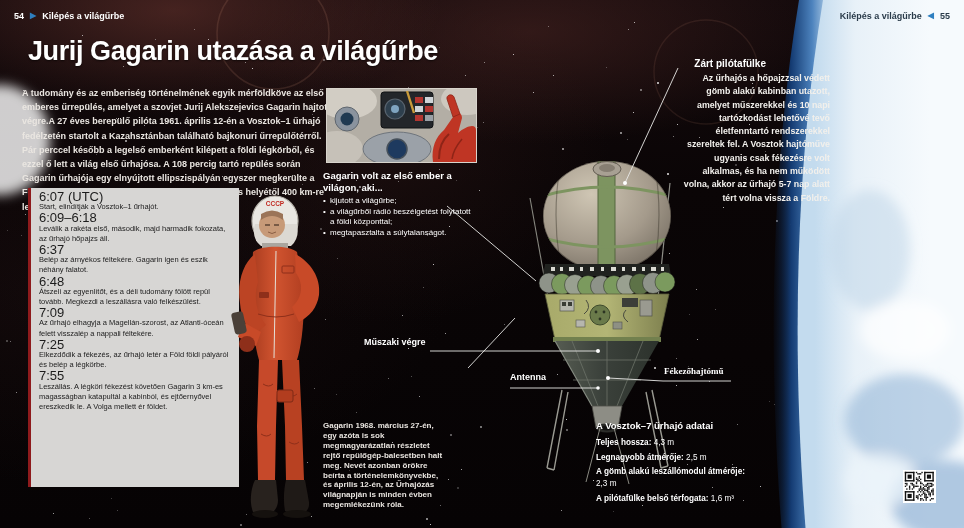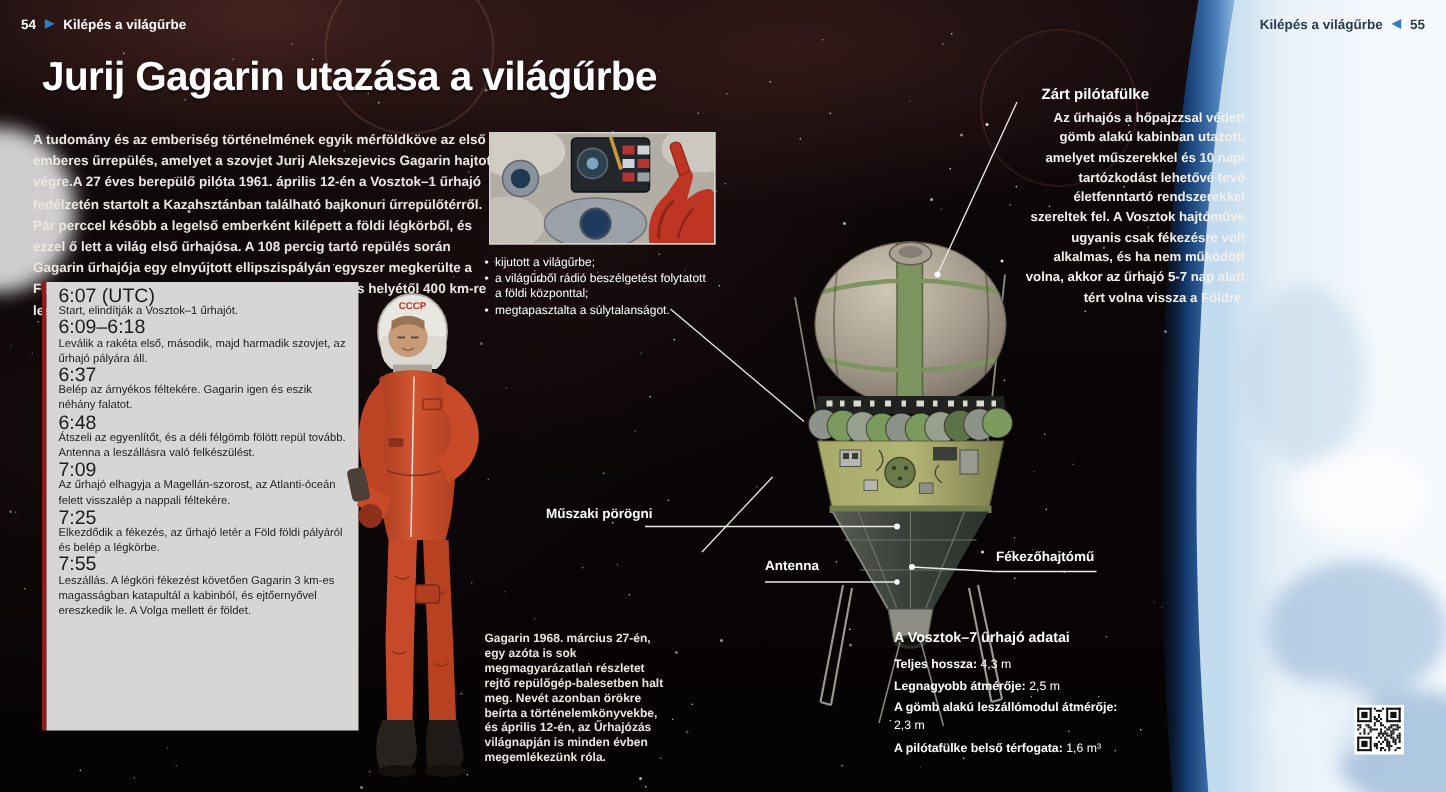--- a/index.html
+++ b/index.html
@@ -44,21 +44,21 @@
 
   .cosmonaut{position:absolute;left:225px;top:194px;width:115px;height:334px;z-index:6;pointer-events:none;}
 
   .cabin{left:678px;top:58px;width:152px;text-align:right;}
   .cabin-title{font-size:10px;font-weight:bold;margin-bottom:3px;padding-right:64px;}
   .cabin-body{font-size:8.8px;font-weight:bold;line-height:13.3px;color:#f2f0ec;}
 
   .lbl{font-size:9px;font-weight:bold;z-index:5;}
   .lbl-muszaki{left:364px;top:337px;}
   .lbl-antenna{left:510px;top:372px;}
-  .lbl-fekezo{left:664px;top:366px;}
+  .lbl-fekezo{left:664px;top:366px;font-family:Liberation Serif, serif;}
 
   .specs{left:596px;top:420px;width:162px;}
   .specs-title{font-size:9.5px;font-weight:bold;margin-bottom:6px;}
   .spec-item{font-size:8.2px;line-height:11.5px;margin-bottom:3.2px;}
   .spec-item b{font-weight:bold;}
 
   .death{left:323px;top:421px;width:124px;font-size:8px;line-height:9.9px;color:#e8e4df;font-weight:bold;}
 
   .qr{position:absolute;left:903px;top:470px;width:33px;height:33px;z-index:5;background:#fff;}
 </style>
@@ -443,29 +443,29 @@
 
   <div class="tl-accent"></div>
   <div class="txt tl-box">
     <div class="tl-body">
       <div>
           <div class="tl-time">6:07 (UTC)</div>
           <div class="tl-text">Start, elindítják a Vosztok–1 űrhajót.</div>
         </div>
       <div>
           <div class="tl-time">6:09–6:18</div>
-          <div class="tl-text">Leválik a rakéta első, második, majd harmadik szovjet, az űrhajó pályára áll.</div>
+          <div class="tl-text">Leválik a rakéta első, második, majd harmadik fokozata, az űrhajó hőpajzs áll.</div>
         </div>
       <div>
           <div class="tl-time">6:37</div>
           <div class="tl-text">Belép az árnyékos féltekére. Gagarin igen és eszik néhány falatot.</div>
         </div>
       <div>
           <div class="tl-time">6:48</div>
-          <div class="tl-text">Átszeli az egyenlítőt, és a déli félgömb fölött repül tovább. Antenna a leszállásra való felkészülést.</div>
+          <div class="tl-text">Átszeli az egyenlítőt, és a déli tudomány fölött repül tovább. Megkezdi a leszállásra való felkészülést.</div>
         </div>
       <div>
           <div class="tl-time">7:09</div>
           <div class="tl-text">Az űrhajó elhagyja a Magellán-szorost, az Atlanti-óceán felett visszalép a nappali féltekére.</div>
         </div>
       <div>
           <div class="tl-time">7:25</div>
           <div class="tl-text">Elkezdődik a fékezés, az űrhajó letér a Föld földi pályáról és belép a légkörbe.</div>
         </div>
       <div>
@@ -496,20 +496,21 @@
         <rect x="98" y="26" width="8" height="6" fill="#9aa0a6"></rect>
       <line x1="80" y1="2" x2="87" y2="24" stroke="#c89a3a" stroke-width="2.4"></line>
       <path d="M149,73 L106,73 C104,58 109,48 117,41 L126,28 C129,22 135,23 135,29 L131,44 C139,37 149,34 149,41 Z" fill="#bf3524"></path>
       <path d="M126,28 L120,10 C119,6 125,4 127,8 L133,25 Z" fill="#bf3524" stroke="#8e2417" stroke-width="0.8"></path>
       <path d="M112,70 C112,58 116,50 122,45" stroke="#8e2417" stroke-width="2" fill="none"></path>
       <path d="M135,50 C130,56 126,62 125,70" stroke="#8e2417" stroke-width="1.5" fill="none"></path>
     </svg>
   </div>
 
   <div class="txt firsts">
+    <div class="firsts-title">Gagarin volt az első ember a világon, aki...</div>
     <div class="bullet">
         <span class="mark">•</span>
         <span>kijutott a világűrbe;</span>
       </div>
     <div class="bullet">
         <span class="mark">•</span>
         <span>a világűrből rádió beszélgetést folytatott a földi központtal;</span>
       </div>
     <div class="bullet">
         <span class="mark">•</span>
@@ -558,21 +559,21 @@
     <path d="M61,286 L80,286 L84,308 C85,317 78,322 68,321 L60,317 C58,306 59,294 61,286 Z" fill="#1f1a17"></path>
     <ellipse cx="40" cy="320" rx="13" ry="4" fill="#15110e"></ellipse>
     <ellipse cx="72" cy="320" rx="14" ry="4" fill="#15110e"></ellipse>
   </svg>
 
   <div class="txt cabin">
     <div class="cabin-title">Zárt pilótafülke</div>
     <div class="cabin-body">Az űrhajós a hőpajzzsal védett gömb alakú kabinban utazott, amelyet műszerekkel és 10 napi tartózkodást lehetővé tevő életfenntartó rendszerekkel szereltek fel. A Vosztok hajtóműve ugyanis csak fékezésre volt alkalmas, és ha nem működött volna, akkor az űrhajó 5-7 nap alatt tért volna vissza a Földre.</div>
   </div>
 
-  <div class="txt lbl lbl-muszaki">Műszaki pörögni</div>
+  <div class="txt lbl lbl-muszaki">Műszaki végre</div>
   <div class="txt lbl lbl-antenna">Antenna</div>
   <div class="txt lbl lbl-fekezo">Fékezőhajtómű</div>
 
   <div class="txt specs">
     <div class="specs-title">A Vosztok–7 űrhajó adatai</div>
     <div class="spec-item"><b>Teljes hossza:</b> <span>4,3 m</span></div>
     <div class="spec-item"><b>Legnagyobb átmérője:</b> <span>2,5 m</span></div>
     <div class="spec-item"><b>A gömb alakú leszállómodul átmérője:</b> <span>2,3 m</span></div>
     <div class="spec-item"><b>A pilótafülke belső térfogata:</b> <span>1,6 m³</span></div>
   </div>

